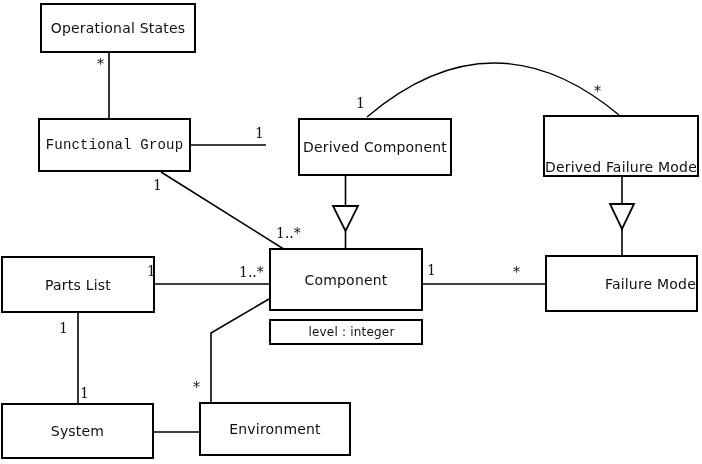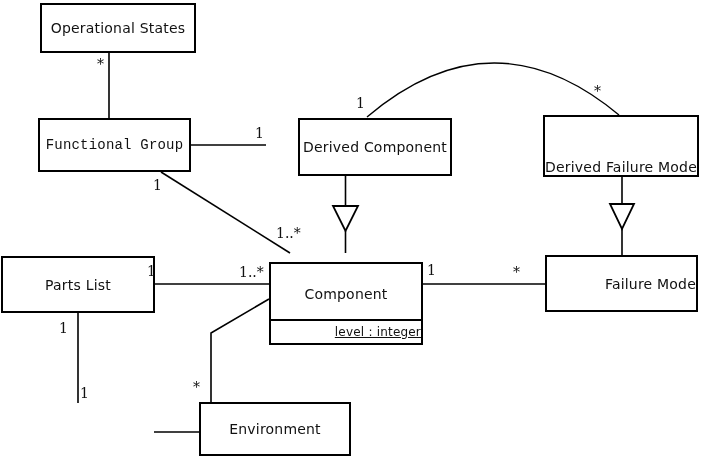--- a/index.html
+++ b/index.html
@@ -23,23 +23,22 @@
     border: 2px solid #000000;
     display: flex;
     align-items: center;
     justify-content: center;
     font-size: 14px;
     color: #111111;
     white-space: nowrap;
     letter-spacing: 0.2px;
   }
   .uml-attr {
-    justify-content: flex-end;
+    justify-content: center;
     padding-left: 11px;
-    text-decoration: underline;
   }
   .mult {
     position: absolute;
     font-family: "DejaVu Serif", "Liberation Serif", serif;
     font-size: 14px;
     line-height: 1;
     color: #111111;
     white-space: nowrap;
   }
 </style>
@@ -83,31 +82,34 @@
   </div>
 
   <div class="uml-box" style="left:543px; top:115px; width:156px; height:62px;align-items:flex-end;">
     <span>Derived Failure Mode</span>
   </div>
 
   <div class="uml-box" style="left:1px;   top:256px; width:154px; height:57px;">
     <span>Parts List</span>
   </div>
 
-  <div class="uml-box" style="left:269px; top:262px; width:154px; height:63px;">
+  <div class="uml-box" style="left:269px; top:248px; width:154px; height:63px;">
     <span>Component</span>
   </div>
   <div class="uml-box uml-attr" style="left:269px; top:319px; width:154px; height:26px; font-size:12px;">
     <span>level : integer</span>
   </div>
 
   <div class="uml-box" style="left:545px; top:255px; width:153px; height:57px;justify-content:flex-end;">
     <span>Failure Mode</span>
   </div>
 
+  <div class="uml-box" style="left:1px;   top:403px; width:153px; height:56px;">
+    <span>System</span>
+  </div>
 
   <div class="uml-box" style="left:199px; top:402px; width:152px; height:54px;">
     <span>Environment</span>
   </div>
 
   <span class="mult" style="left:97px;  top:57px;">*</span>
   <span class="mult" style="left:255px; top:126px;">1</span>
   <span class="mult" style="left:153px; top:178px;">1</span>
   <span class="mult" style="left:276px; top:226px;">1..*</span>
   <span class="mult" style="left:356px; top:96px;">1</span>

